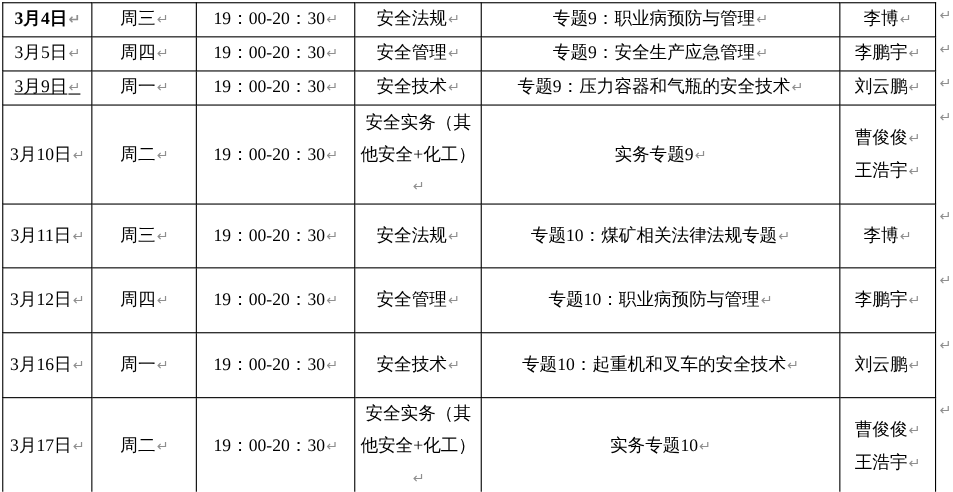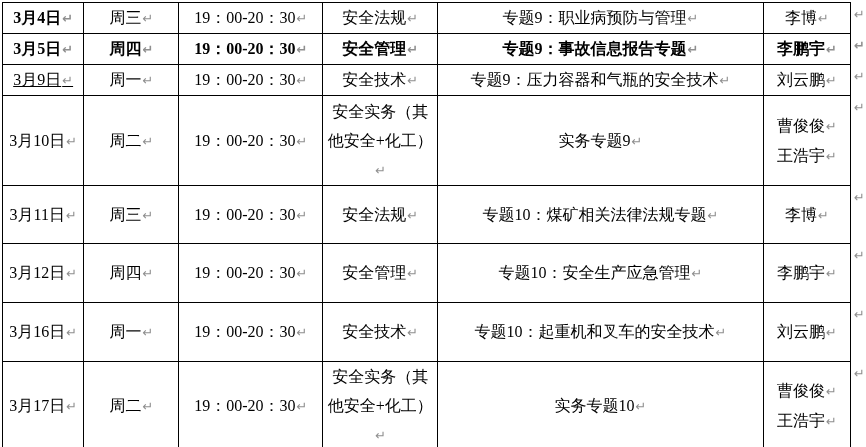--- a/index.html
+++ b/index.html
@@ -14,21 +14,21 @@
     padding:0 2px;font-size:16px;line-height:29px;overflow:hidden;
   }
   td.outside{border:none;background:#fff;vertical-align:top;padding:2px 0 0 2px;}
   .para{text-align:center;}
   .mark{
     color:#8f8f8f;
     font-family:"DejaVu Sans","Liberation Sans",sans-serif;
     font-size:13px;margin-left:1px;
   }
   tr:nth-child(1){height:29px;}
-  tr:nth-child(2){height:29px;font-weight:bold;}
+  tr:nth-child(2){height:29px;}
   tr:nth-child(3){height:30px;}
   tr:nth-child(4){height:90px;}
   tr:nth-child(5){height:58px;}
   tr:nth-child(6){height:59px;}
   tr:nth-child(7){height:59px;}
   tr:nth-child(8){height:87px;}
 </style>
 </head>
 <body style="background: rgb(255, 255, 255); color: rgb(0, 0, 0);">
 
@@ -72,21 +72,21 @@
     <td class="c" style="border-color: rgb(0, 0, 0);">
           <div class="para"><span>周四</span><span class="mark" style="color: rgb(143, 143, 143);">↵</span></div>
         </td>
     <td class="c" style="border-color: rgb(0, 0, 0);">
           <div class="para"><span>19：00-20：30</span><span class="mark" style="color: rgb(143, 143, 143);">↵</span></div>
         </td>
     <td class="c" style="border-color: rgb(0, 0, 0);">
           <div class="para"><span>安全管理</span><span class="mark" style="color: rgb(143, 143, 143);">↵</span></div>
         </td>
     <td class="c" style="border-color: rgb(0, 0, 0);">
-          <div class="para"><span>专题9：事故信息报告专题</span><span class="mark" style="color: rgb(143, 143, 143);">↵</span></div>
+          <div class="para"><span>专题9：安全生产应急管理</span><span class="mark" style="color: rgb(143, 143, 143);">↵</span></div>
         </td>
     <td class="c" style="border-color: rgb(0, 0, 0);">
           <div class="para"><span>李鹏宇</span><span class="mark" style="color: rgb(143, 143, 143);">↵</span></div>
         </td>
     <td class="outside"><span class="mark" style="color: rgb(143, 143, 143);">↵</span></td>
   </tr>
 
   <tr>
     <td class="c" style="border-color: rgb(0, 0, 0); text-decoration: underline;">
           <div class="para"><span>3月9日</span><span class="mark" style="color: rgb(143, 143, 143);">↵</span></div>
@@ -161,21 +161,21 @@
     <td class="c" style="border-color: rgb(0, 0, 0);">
           <div class="para"><span>周四</span><span class="mark" style="color: rgb(143, 143, 143);">↵</span></div>
         </td>
     <td class="c" style="border-color: rgb(0, 0, 0);">
           <div class="para"><span>19：00-20：30</span><span class="mark" style="color: rgb(143, 143, 143);">↵</span></div>
         </td>
     <td class="c" style="border-color: rgb(0, 0, 0);">
           <div class="para"><span>安全管理</span><span class="mark" style="color: rgb(143, 143, 143);">↵</span></div>
         </td>
     <td class="c" style="border-color: rgb(0, 0, 0);">
-          <div class="para"><span>专题10：安全生产应急管理</span><span class="mark" style="color: rgb(143, 143, 143);">↵</span></div>
+          <div class="para"><span>专题10：职业病预防与管理</span><span class="mark" style="color: rgb(143, 143, 143);">↵</span></div>
         </td>
     <td class="c" style="border-color: rgb(0, 0, 0);">
           <div class="para"><span>李鹏宇</span><span class="mark" style="color: rgb(143, 143, 143);">↵</span></div>
         </td>
     <td class="outside"><span class="mark" style="color: rgb(143, 143, 143);">↵</span></td>
   </tr>
 
   <tr>
     <td class="c" style="border-color: rgb(0, 0, 0);">
           <div class="para"><span>3月16日</span><span class="mark" style="color: rgb(143, 143, 143);">↵</span></div>

